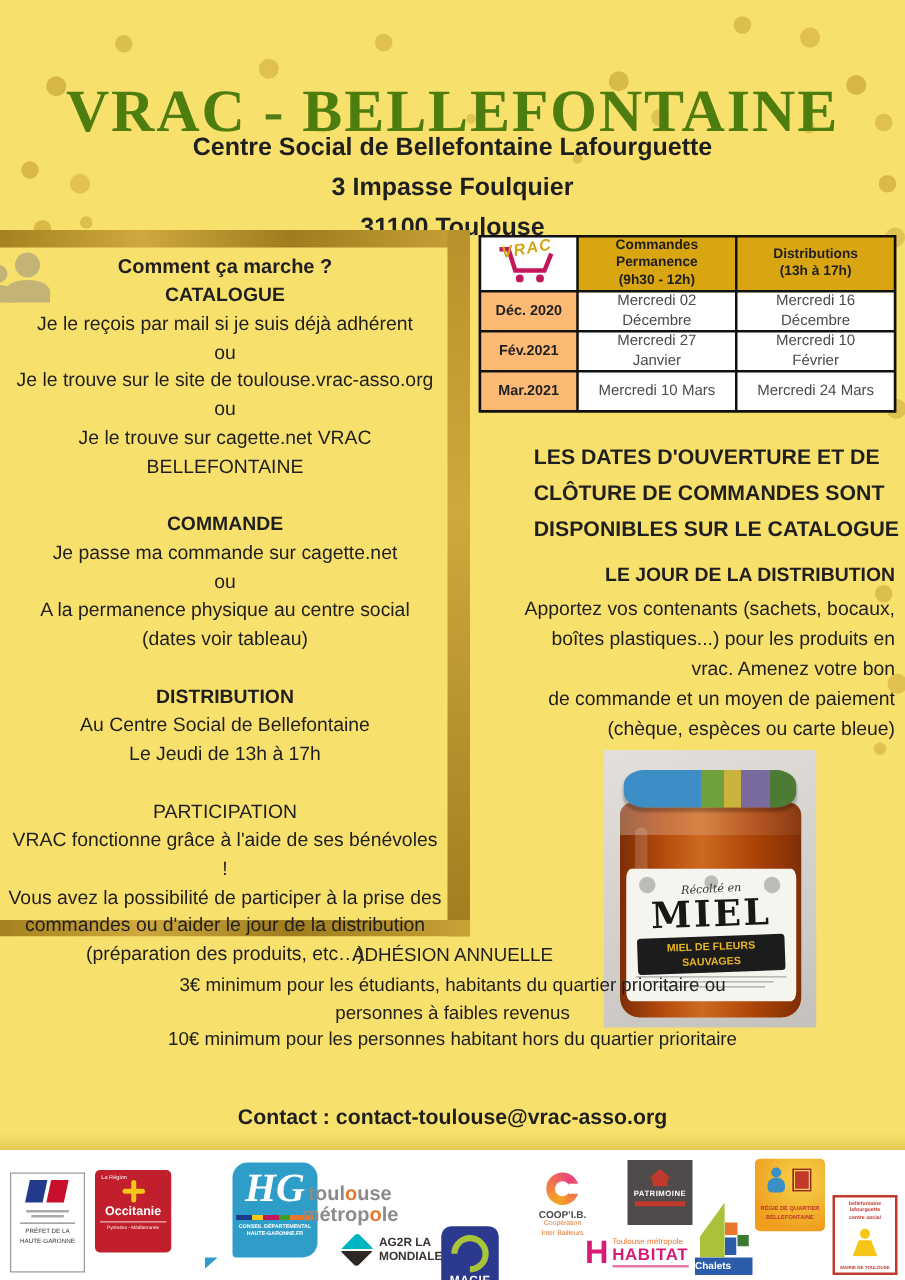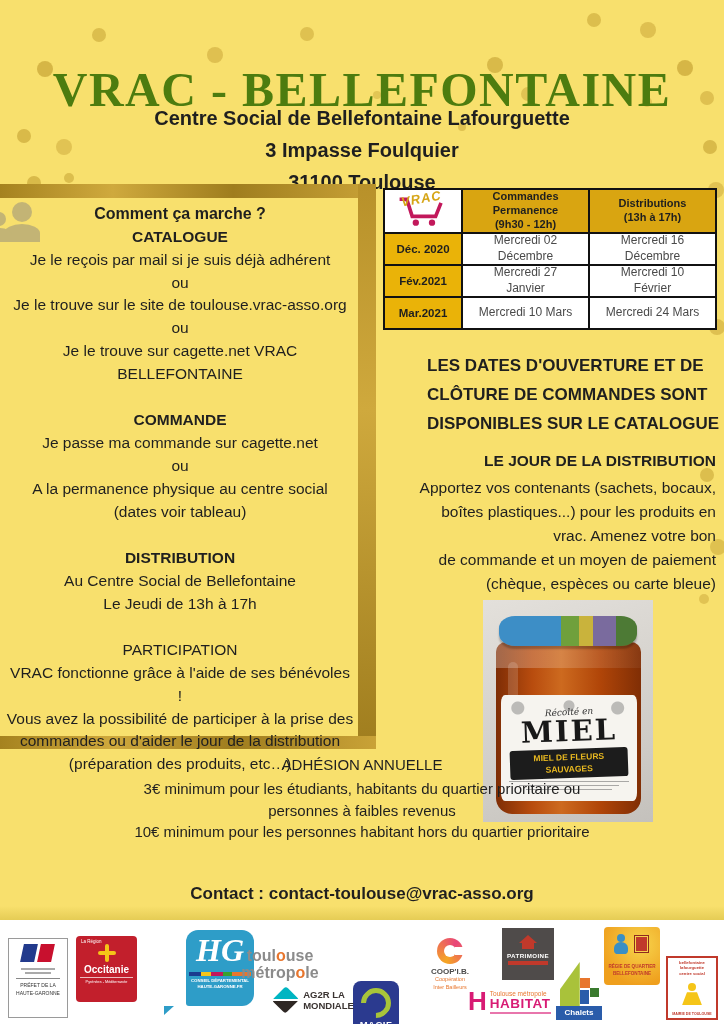--- a/index.html
+++ b/index.html
@@ -52,21 +52,21 @@
 
   
   .sched{position:absolute;left:383px;top:188px;display:grid;
          grid-template-columns:76px 125px 125px;grid-template-rows:42px 30px 30px 30px;
          gap:2px;background:#111;border:2px solid #111;}
   .sched > div{display:flex;align-items:center;justify-content:center;text-align:center;}
   .cell-logo{background:#fff;position:relative;overflow:hidden;}
   .vrac-word{position:absolute;top:1px;left:16px;color:#d6a516;font-style:italic;
              font-weight:bold;font-size:13px;transform:rotate(-10deg);letter-spacing:1px;}
   .cell-head{background:#d9a511;font-weight:bold;font-size:11px;line-height:1.25;}
-  .cell-month{background:#eab308;font-weight:bold;font-size:11.5px;}
+  .cell-month{background:#fdba74;font-weight:bold;font-size:11.5px;}
   .cell-data{background:#fff;color:#4a4a4a;font-size:12px;line-height:1.3;}
 
   .dates-note{position:absolute;left:389px;top:352px;width:310px;font-weight:bold;
               font-size:17px;line-height:1.7;margin-left:38px;}
   .dist-title{position:absolute;left:390px;top:452px;width:326px;text-align:right;
               font-weight:bold;font-size:15.5px;}
   .dist-body{position:absolute;left:390px;top:476px;width:326px;text-align:right;
              font-size:15.5px;line-height:1.55;}
 
   
@@ -175,21 +175,21 @@
 
   .lg-chalets{left:556px;top:42px;width:46px;height:60px;}
   .chalet-shape{position:relative;width:46px;height:44px;}
   .chalet-main{position:absolute;left:4px;top:0;width:34px;height:44px;background:#a9c23a;
                clip-path:polygon(0 100%,0 62%,58% 0,58% 100%);}
   .chalet-sq{position:absolute;}
   .c-or{left:24px;top:16px;width:10px;height:10px;background:#e8762d;}
   .c-gr{left:34px;top:26px;width:9px;height:9px;background:#3a7a2e;}
   .c-bl{left:24px;top:28px;width:9px;height:14px;background:#2a5caa;}
   .chalet-band{width:46px;height:14px;background:#2a5caa;color:#fff;font-size:8px;font-weight:bold;
-               text-align:center;line-height:14px;}
+               line-height:14px;}
 
   .lg-regie{left:604px;top:7px;width:56px;height:58px;border-radius:4px;position:relative;
             background:radial-gradient(circle at 65% 30%,#f7d44c,#ef9f1d 75%);overflow:hidden;}
   .regie-head{position:absolute;left:13px;top:7px;width:8px;height:8px;border-radius:50%;background:#3a8fc4;}
   .regie-body{position:absolute;left:10px;top:15px;width:14px;height:12px;border-radius:50% 50% 30% 30%;background:#3a8fc4;}
   .regie-window{position:absolute;left:30px;top:8px;width:13px;height:16px;background:#c0392b;
                 border:1px solid #8e2a1f;box-shadow:inset 0 0 0 1px #f7d44c;}
   .regie-name{position:absolute;left:0;bottom:7px;width:100%;text-align:center;color:#c0392b;
               font-weight:bold;font-size:4.6px;line-height:1.5;}
 

